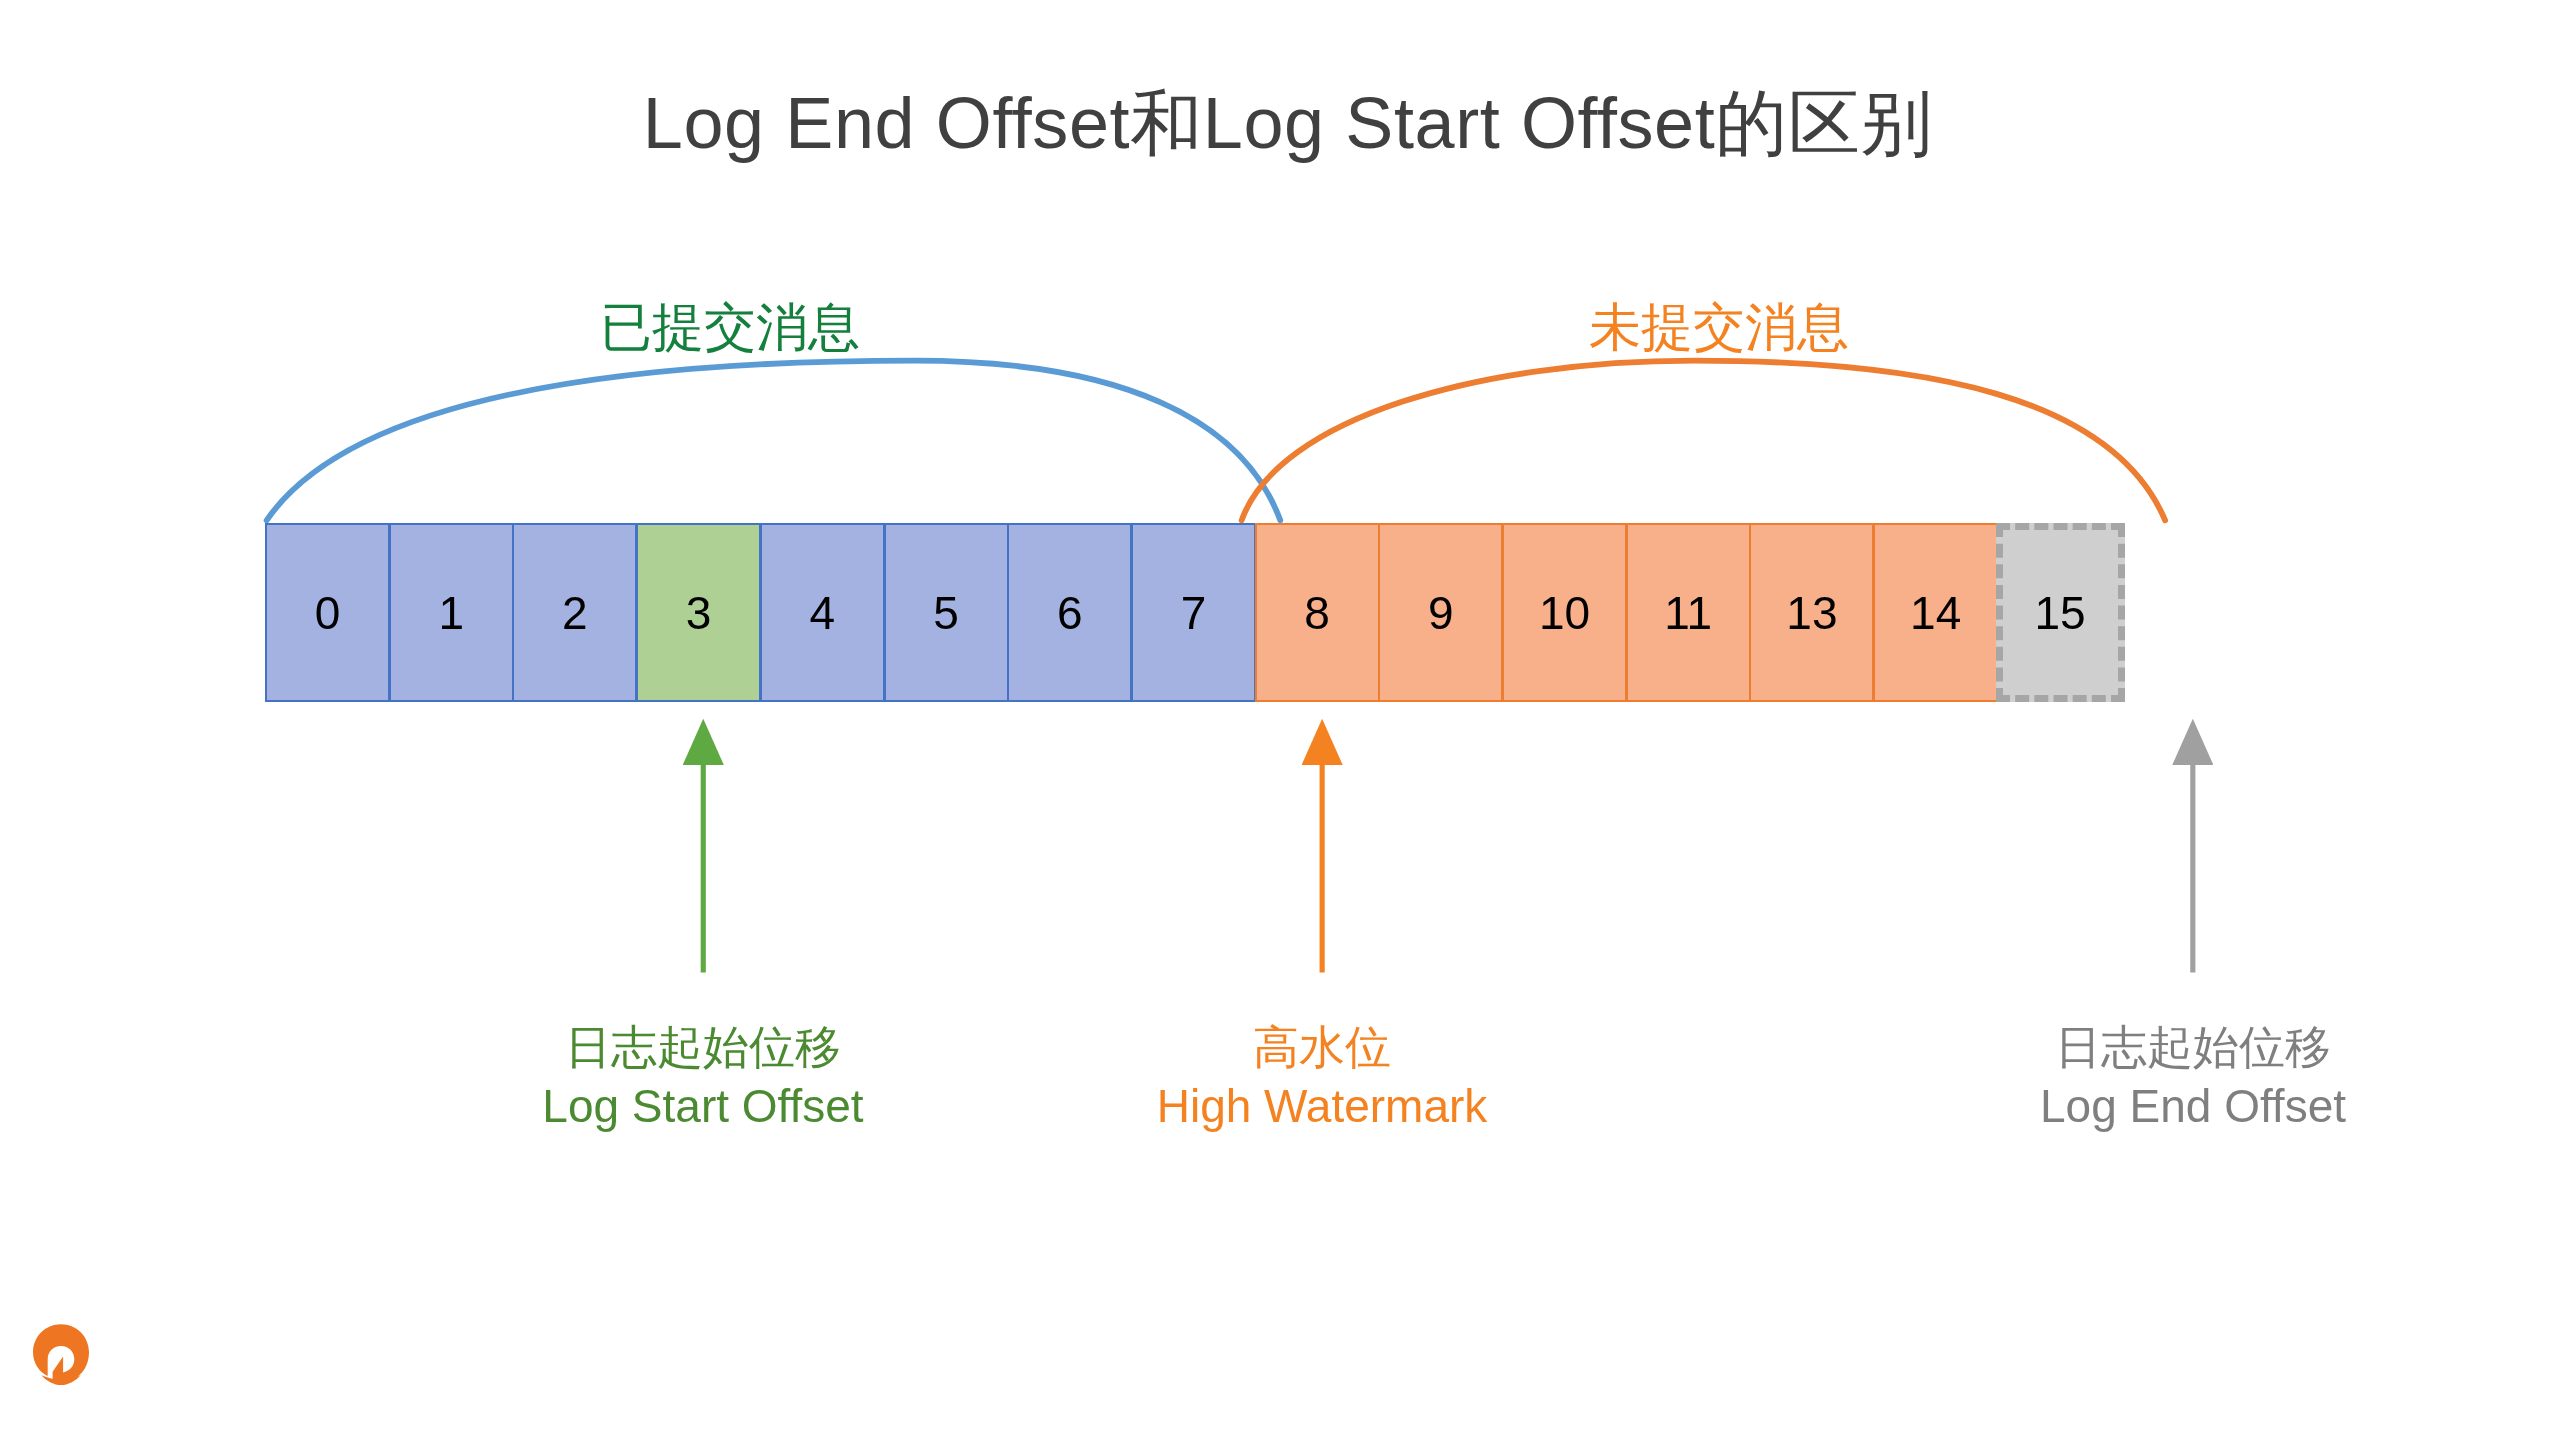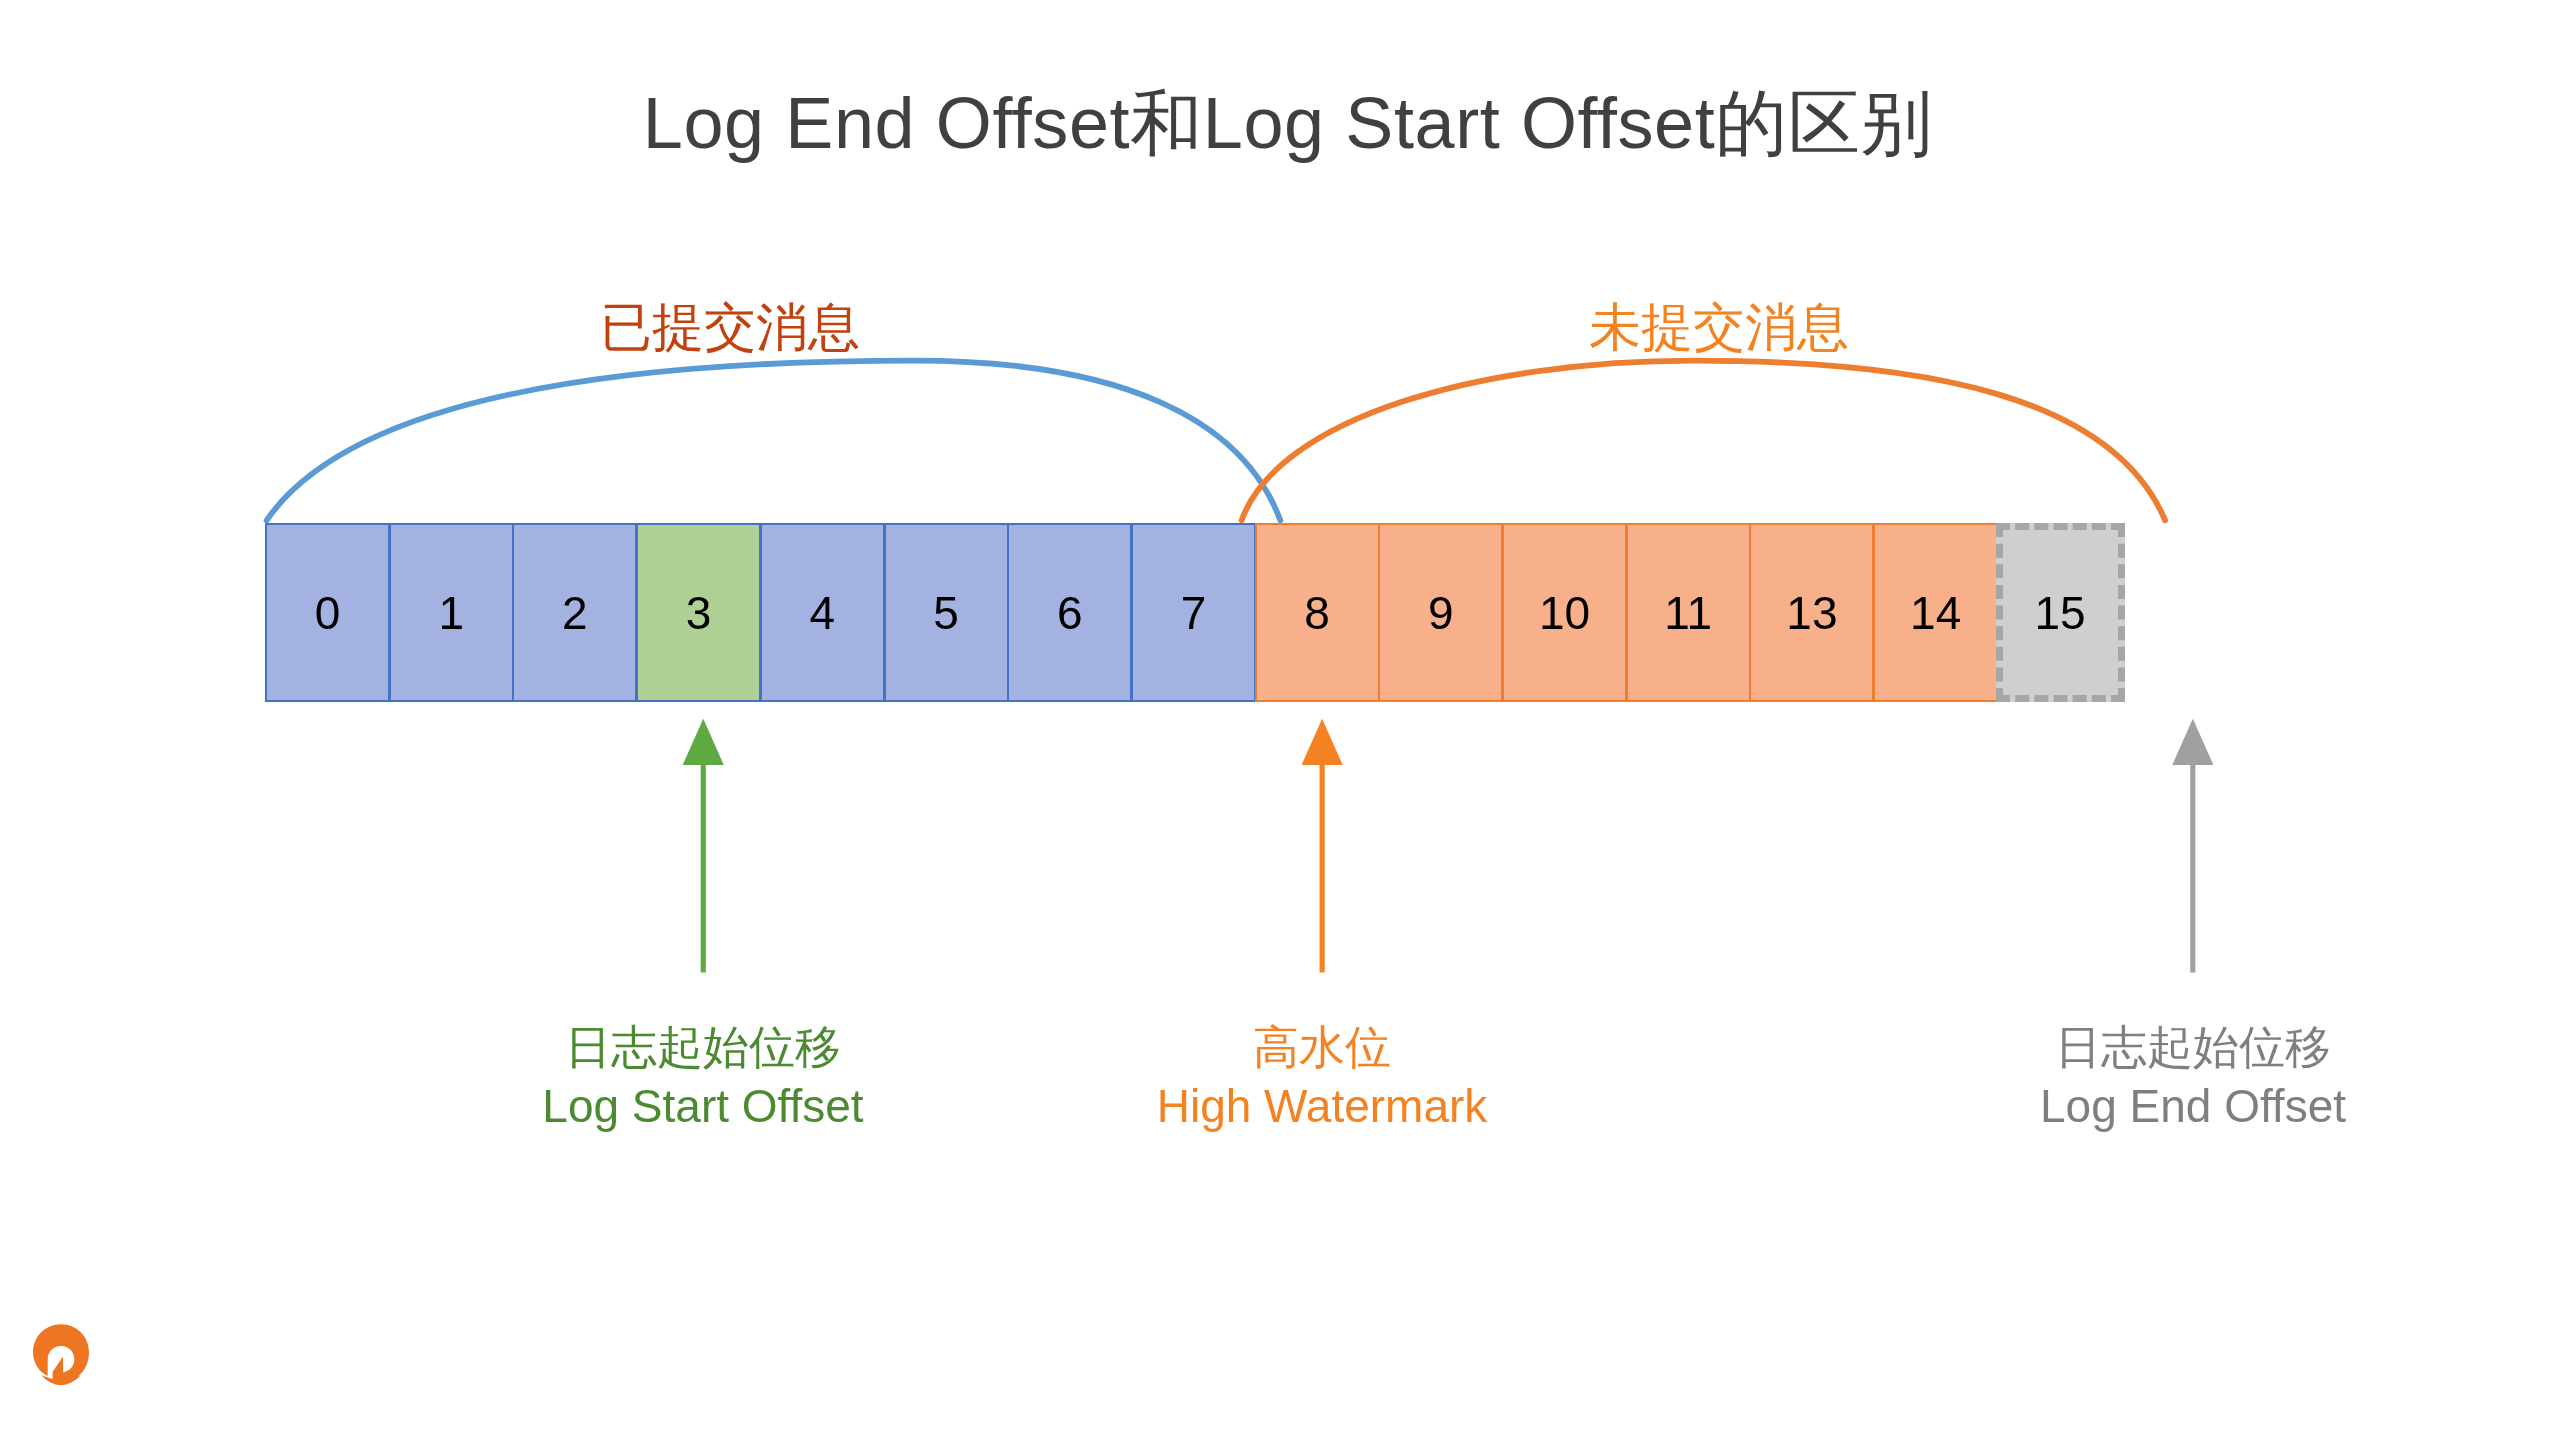--- a/index.html
+++ b/index.html
@@ -21,21 +21,21 @@
     letter-spacing:0.6px;
     white-space:nowrap;
   }
 
   
   .arc-label{
     position:absolute;
     font-size:52px;
     white-space:nowrap;
   }
-  #committed-label{left:600px;top:293px;color:#c2410c;}
+  #committed-label{left:600px;top:293px;color:#15803d;}
   #uncommitted-label{left:1589px;top:293px;color:#f58220;}
 
   
   #overlay{position:absolute;left:0;top:0;width:2576px;height:1449px;pointer-events:none;}
 
   
   #bar{
     position:absolute;
     left:265px;top:523px;
     width:1999px;height:179px;

